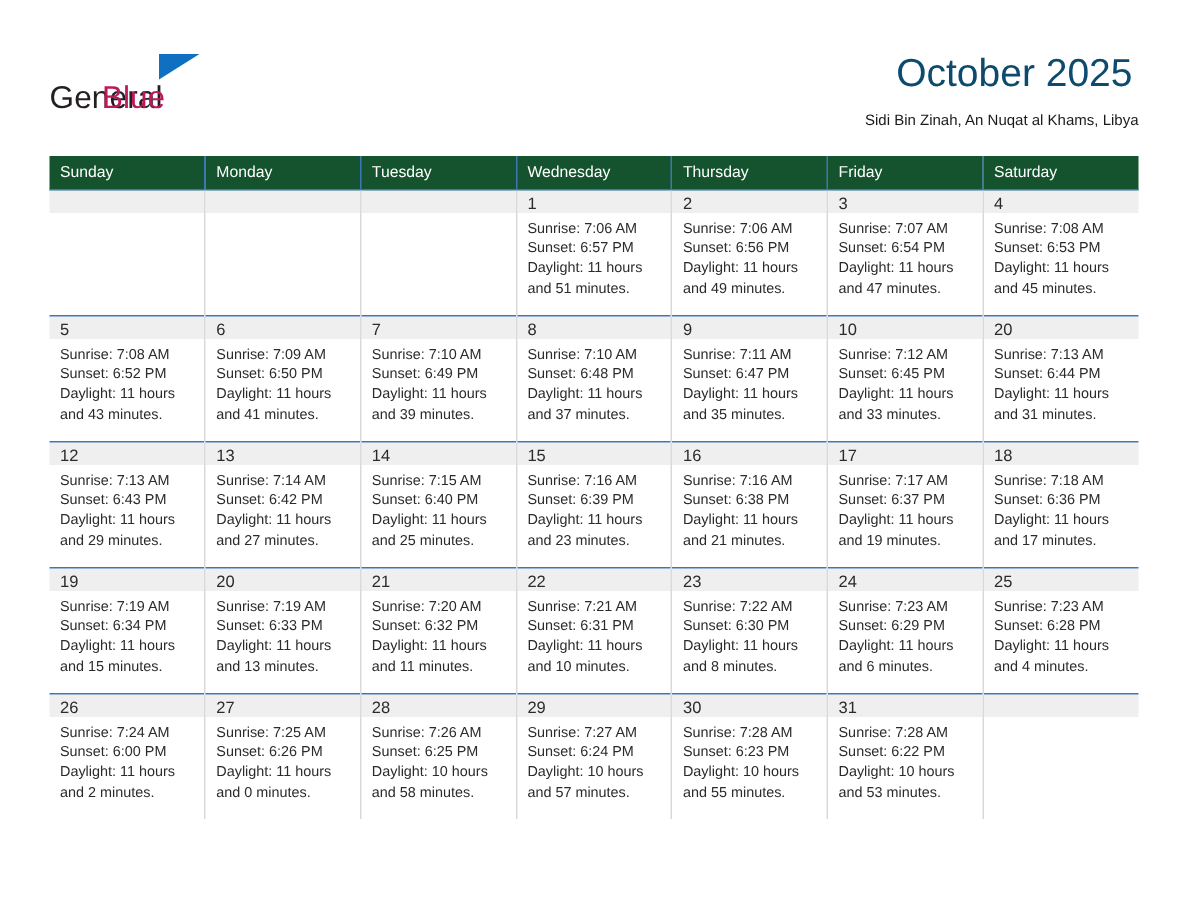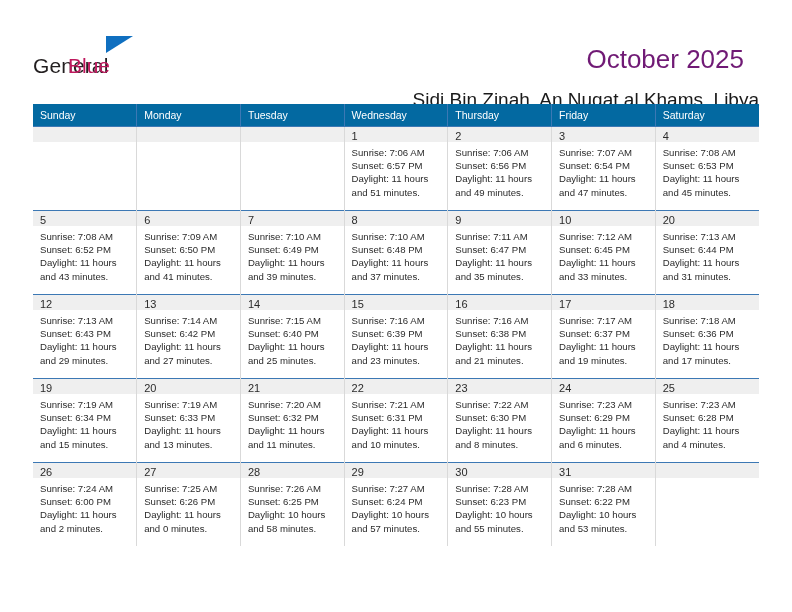--- a/index.html
+++ b/index.html
@@ -64,45 +64,45 @@
     font-family: "Liberation Sans", sans-serif;
   }
   .title-block {
     position: absolute;
     right: 0;
     top: 0;
     text-align: right;
   }
   .cal-title {
     font-size: 26px;
-    color: #701a75;
+    color: #0c4a6e;
     line-height: 32px;
     font-weight: normal;
-    margin: 15px;
+    margin: 4px;
     white-space: nowrap;
   }
   .cal-subtitle {
-    font-size: 19px;
+    font-size: 10px;
     color: #1a1a1a;
     line-height: 20px;
     margin-top: 7px;
     white-space: nowrap;
   }
 
   
   .calendar {
     position: absolute;
     left: 33px;
     top: 104px;
     width: 726px;
     border-collapse: collapse;
     table-layout: fixed;
   }
   .calendar th {
-    background: #0369a1;
+    background: #14532d;
     color: #ffffff;
     font-size: 10.5px;
     font-weight: normal;
     text-align: left;
     padding: 5px 0 5px 7px;
     height: 12px;
     border-right: 1px solid #3c78b4;
   }
   .calendar td {
     width: 103.71px;

